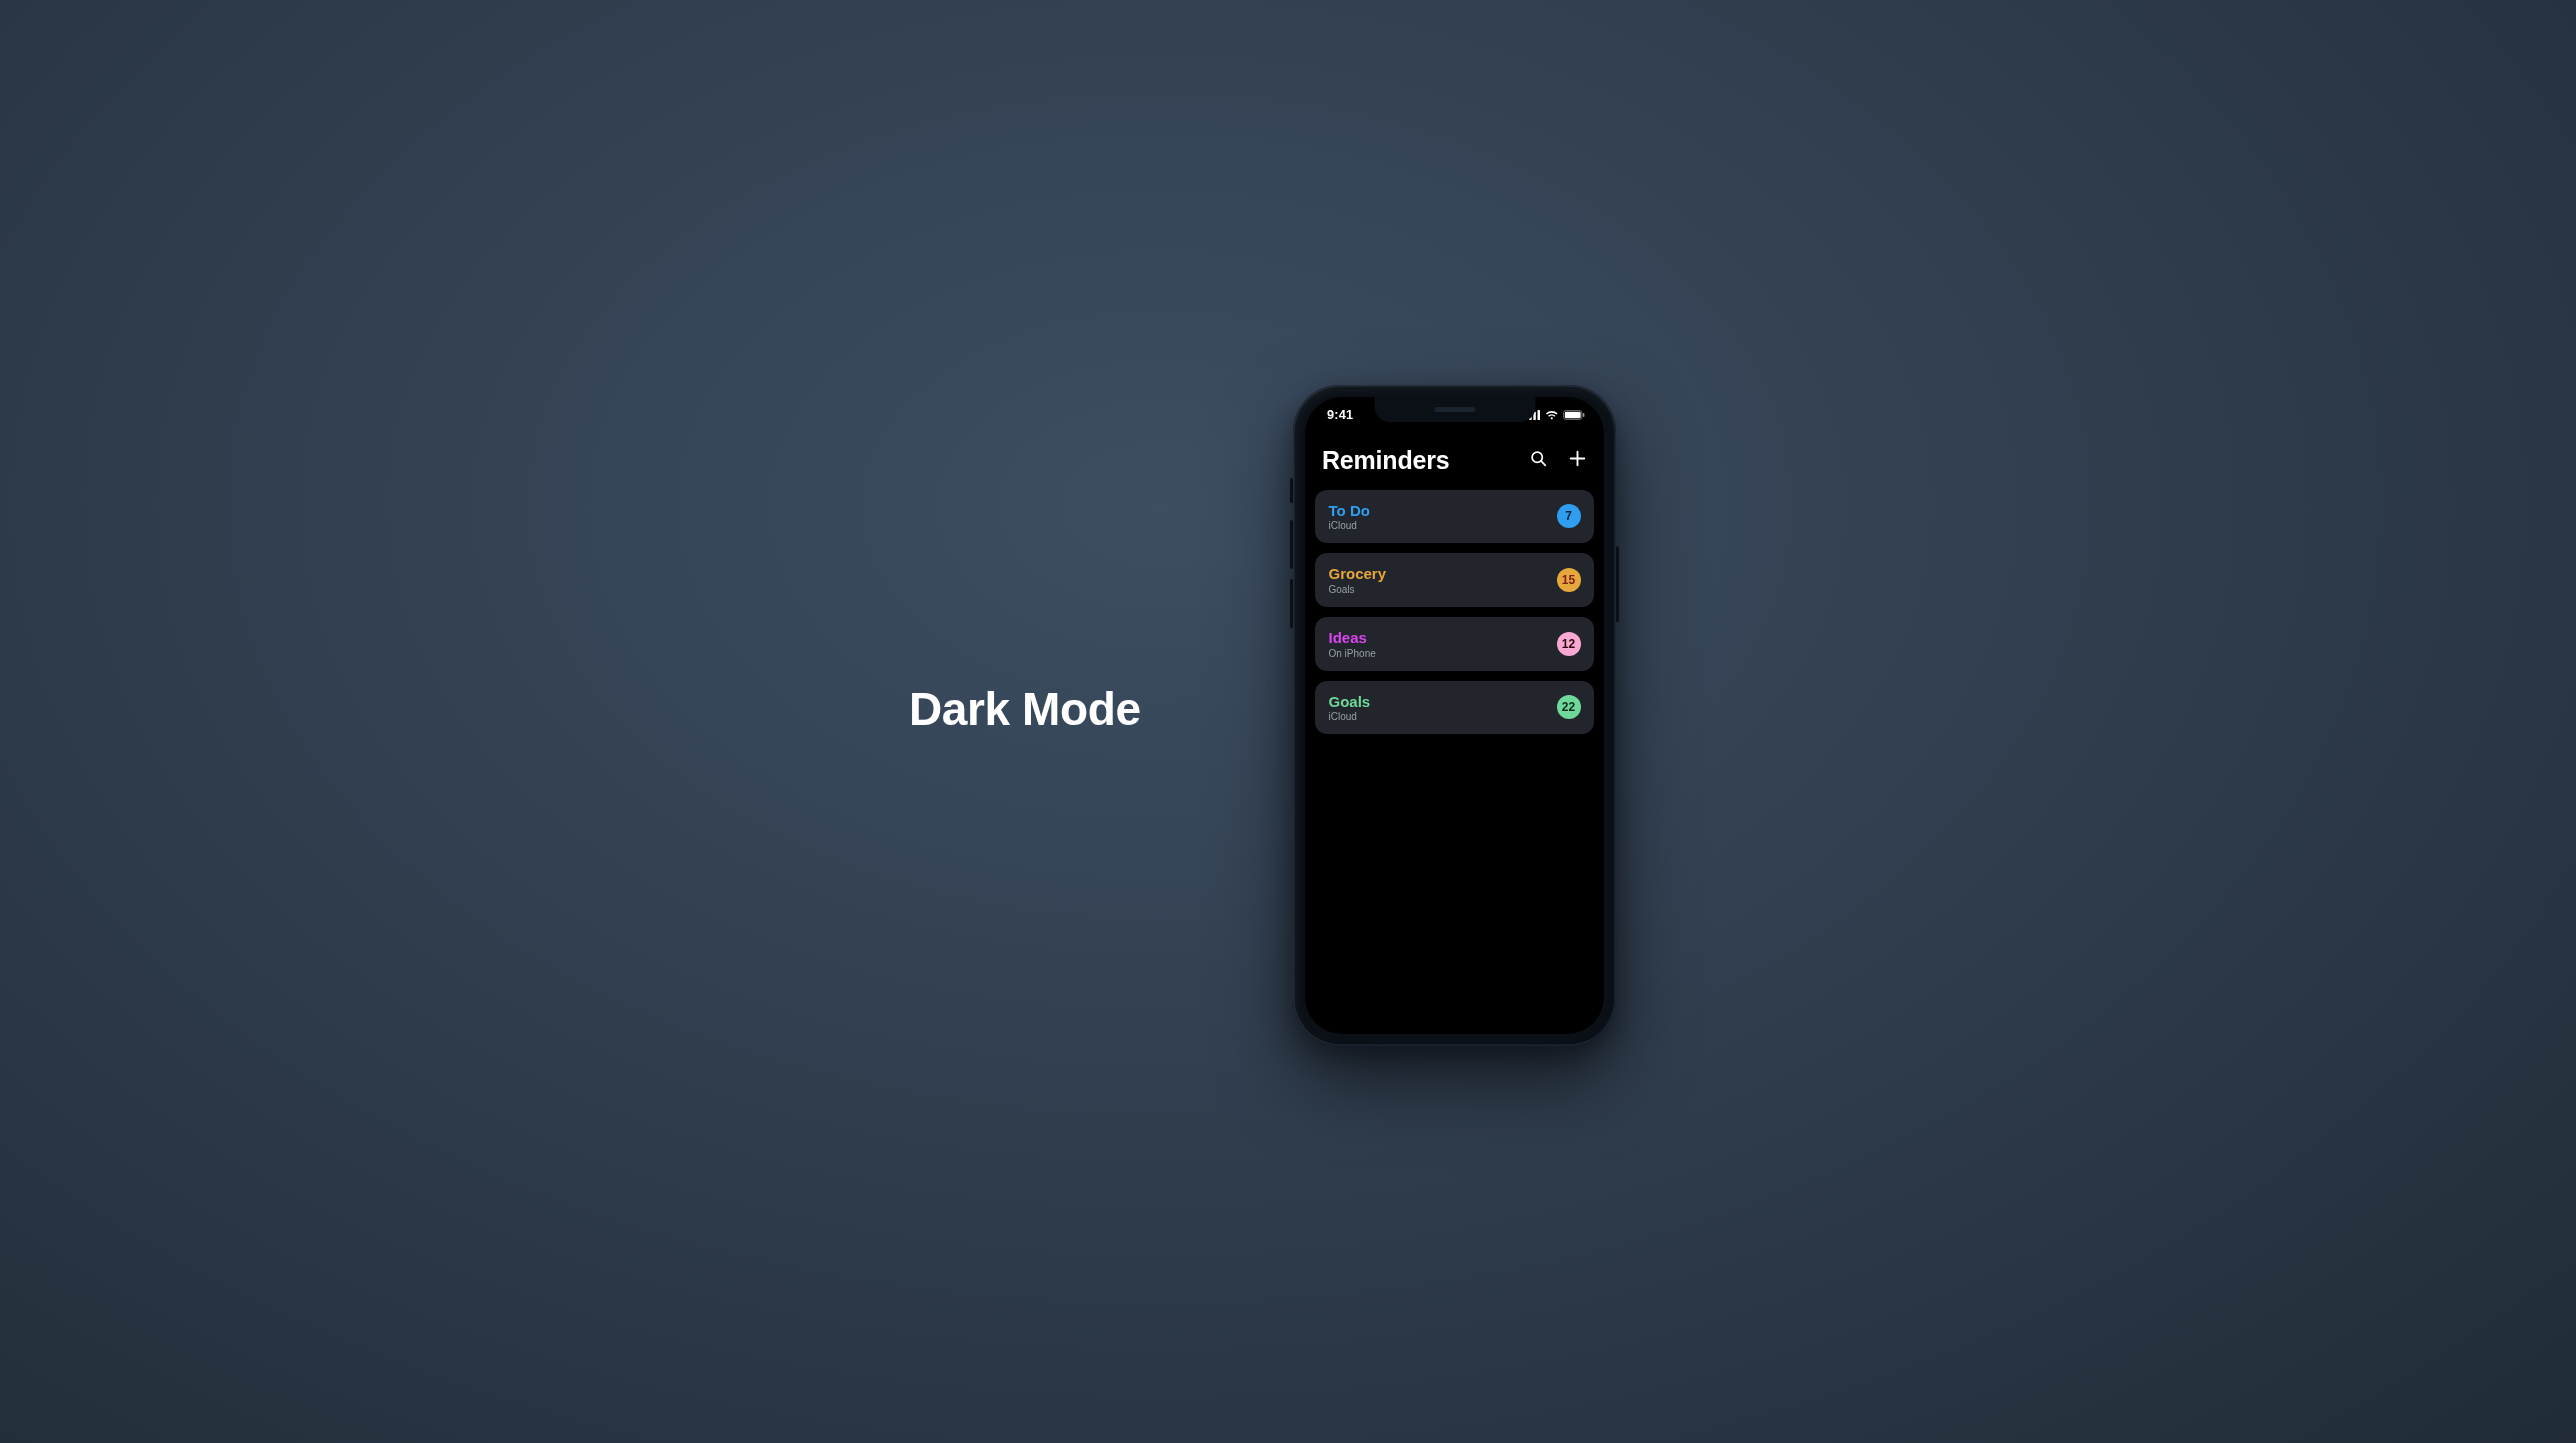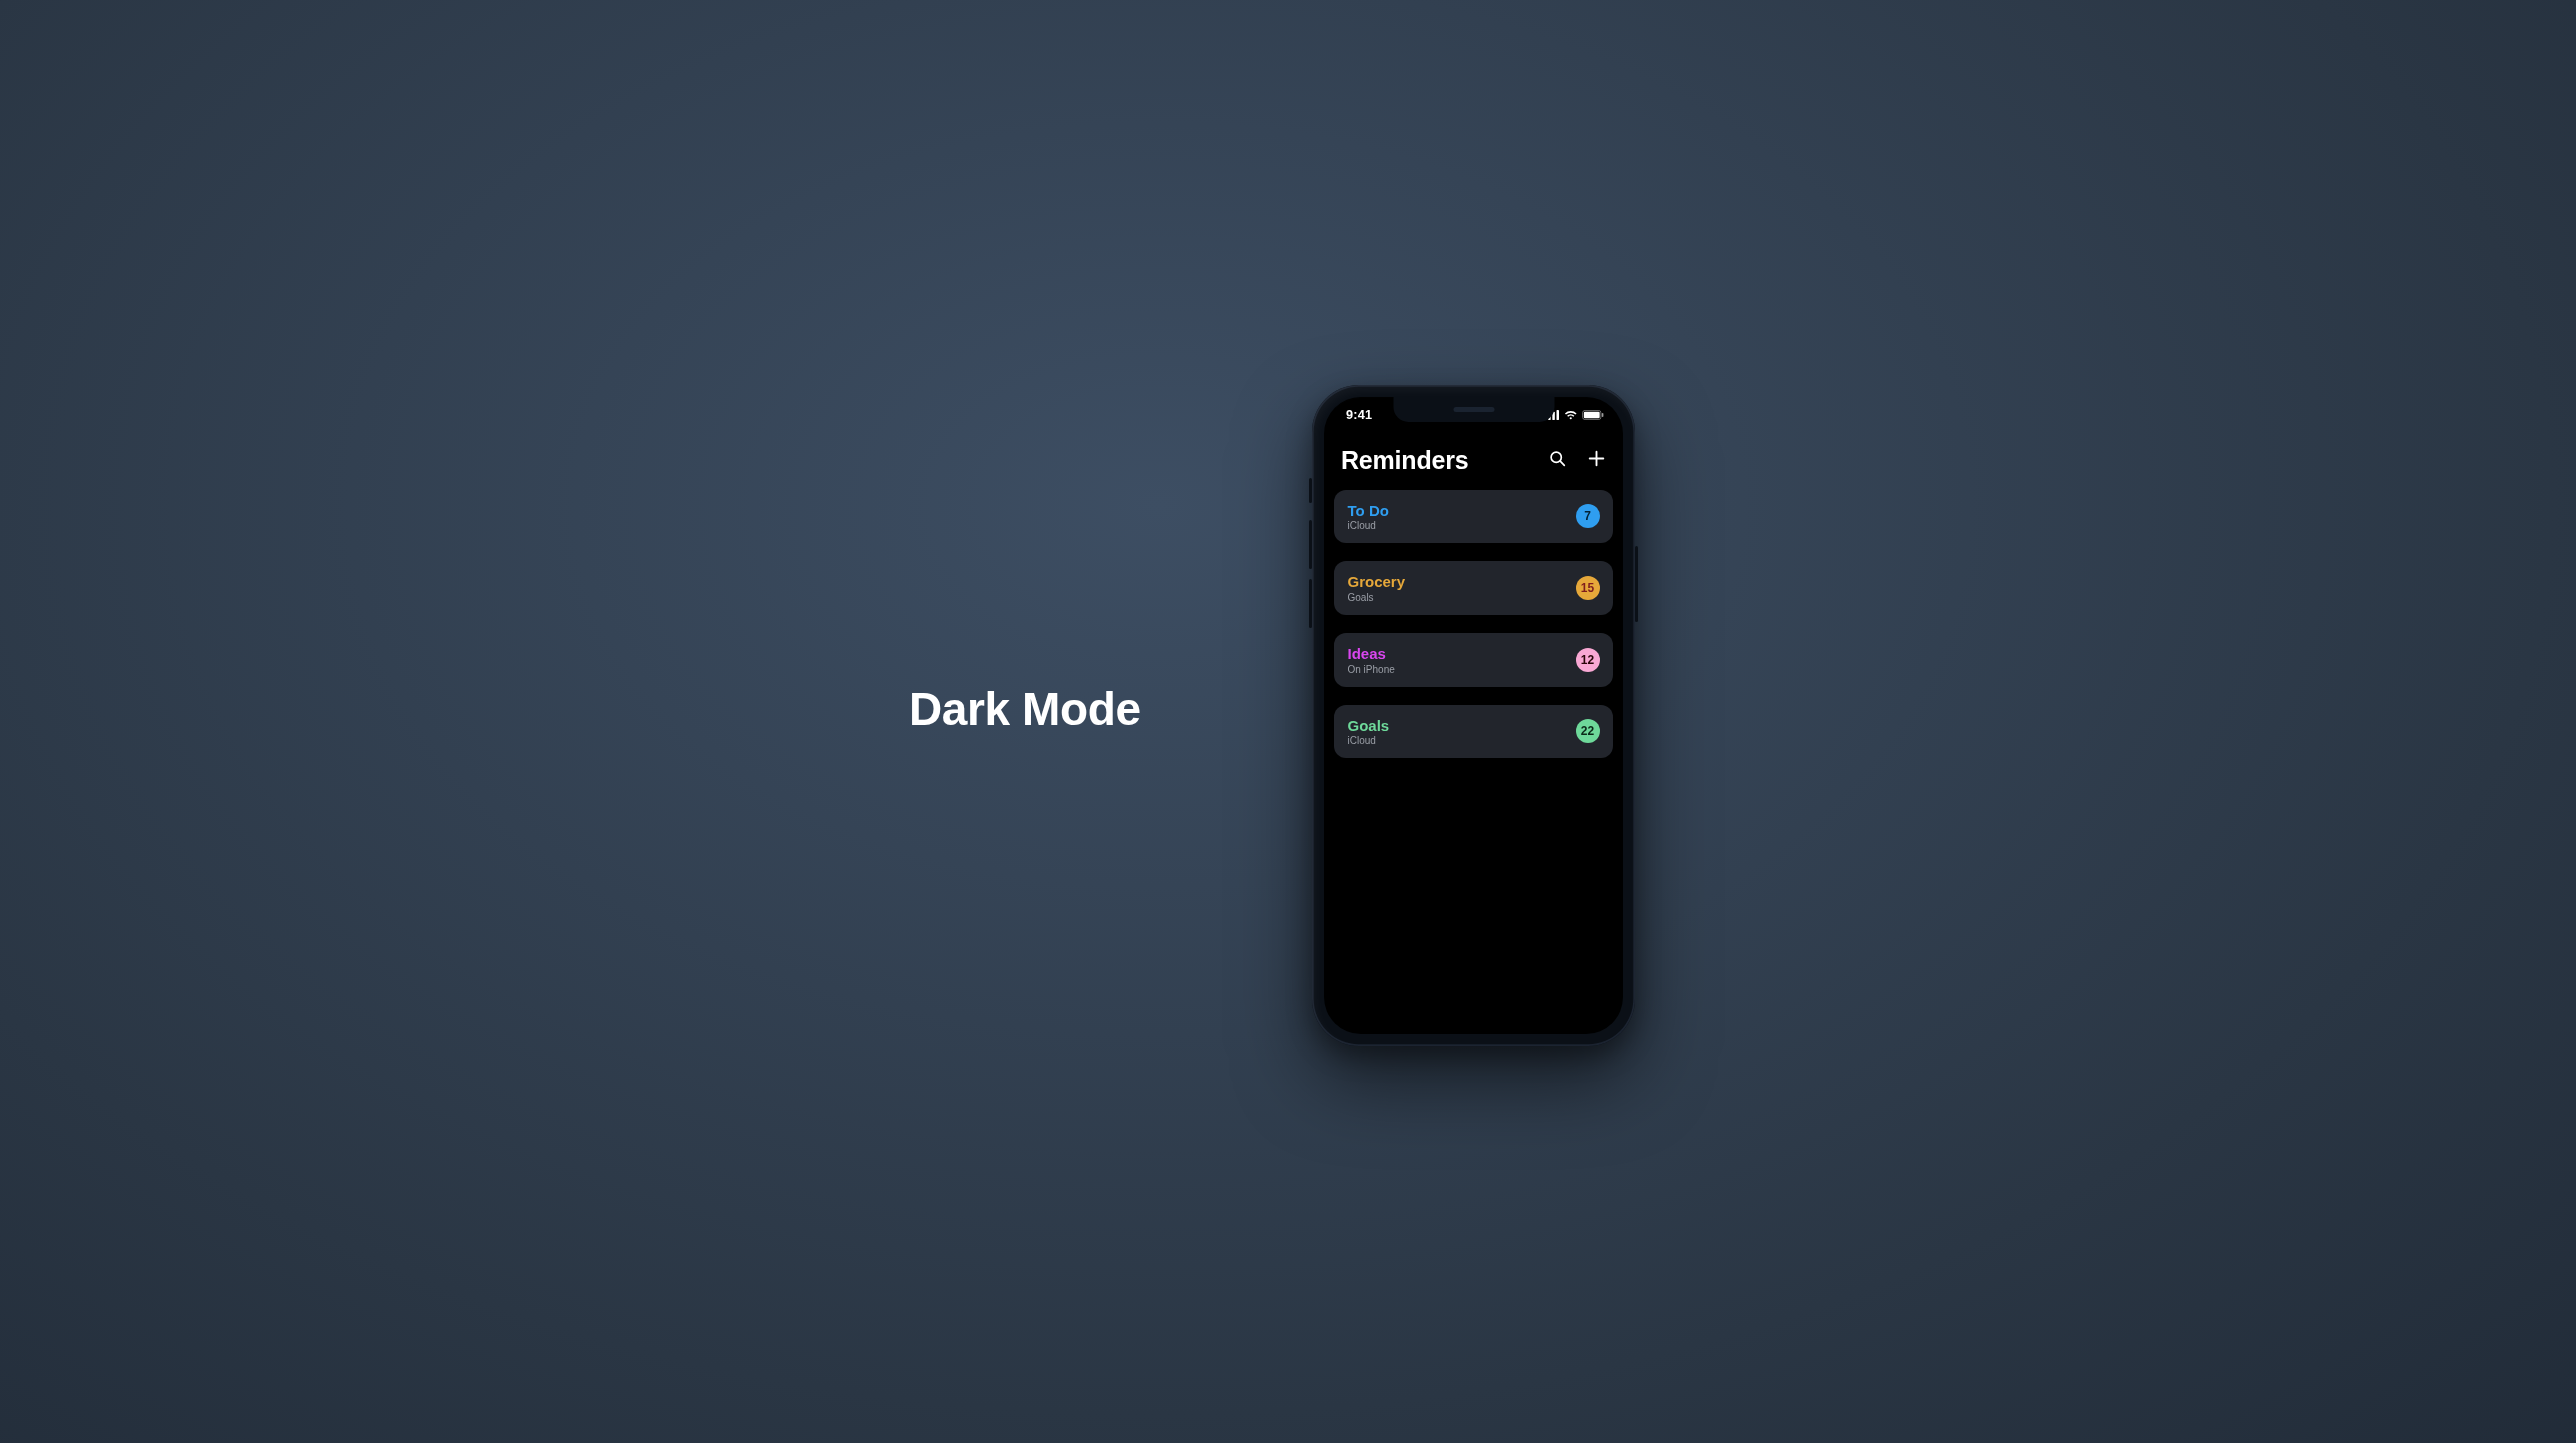--- a/index.html
+++ b/index.html
@@ -28,21 +28,21 @@
     color: #fff;
     font-size: 46px;
     font-weight: 600;
     letter-spacing: -0.4px;
     margin-left: 16px;
   }
 
   
   .phone {
     position: absolute;
-    left: 668px;
+    left: 649px;
     top: 24px;
     width: 323px;
     height: 661px;
     background: #0b1017;
     border-radius: 47px;
     box-shadow:
       0 34px 76px rgba(0,0,0,.55),
       0 10px 24px rgba(0,0,0,.35),
       inset 0 0 0 1.7px #1b2330;
     padding: 12px;
@@ -133,21 +133,21 @@
     width: 20px; height: 20px;
     display:flex; align-items:center; justify-content:center;
     color:#fff;
     cursor:pointer;
   }
 
   .lists {
     padding: 5px 10px 0 10px;
     display: flex;
     flex-direction: column;
-    gap: 18px;
+    gap: 10px;
   }
   .list-card {
     background: #22252c;
     border-radius: 12px;
     padding: 12px 13.5px 12px 13.5px;
     display: flex;
     align-items: center;
     justify-content: space-between;
     cursor: pointer;
   }

